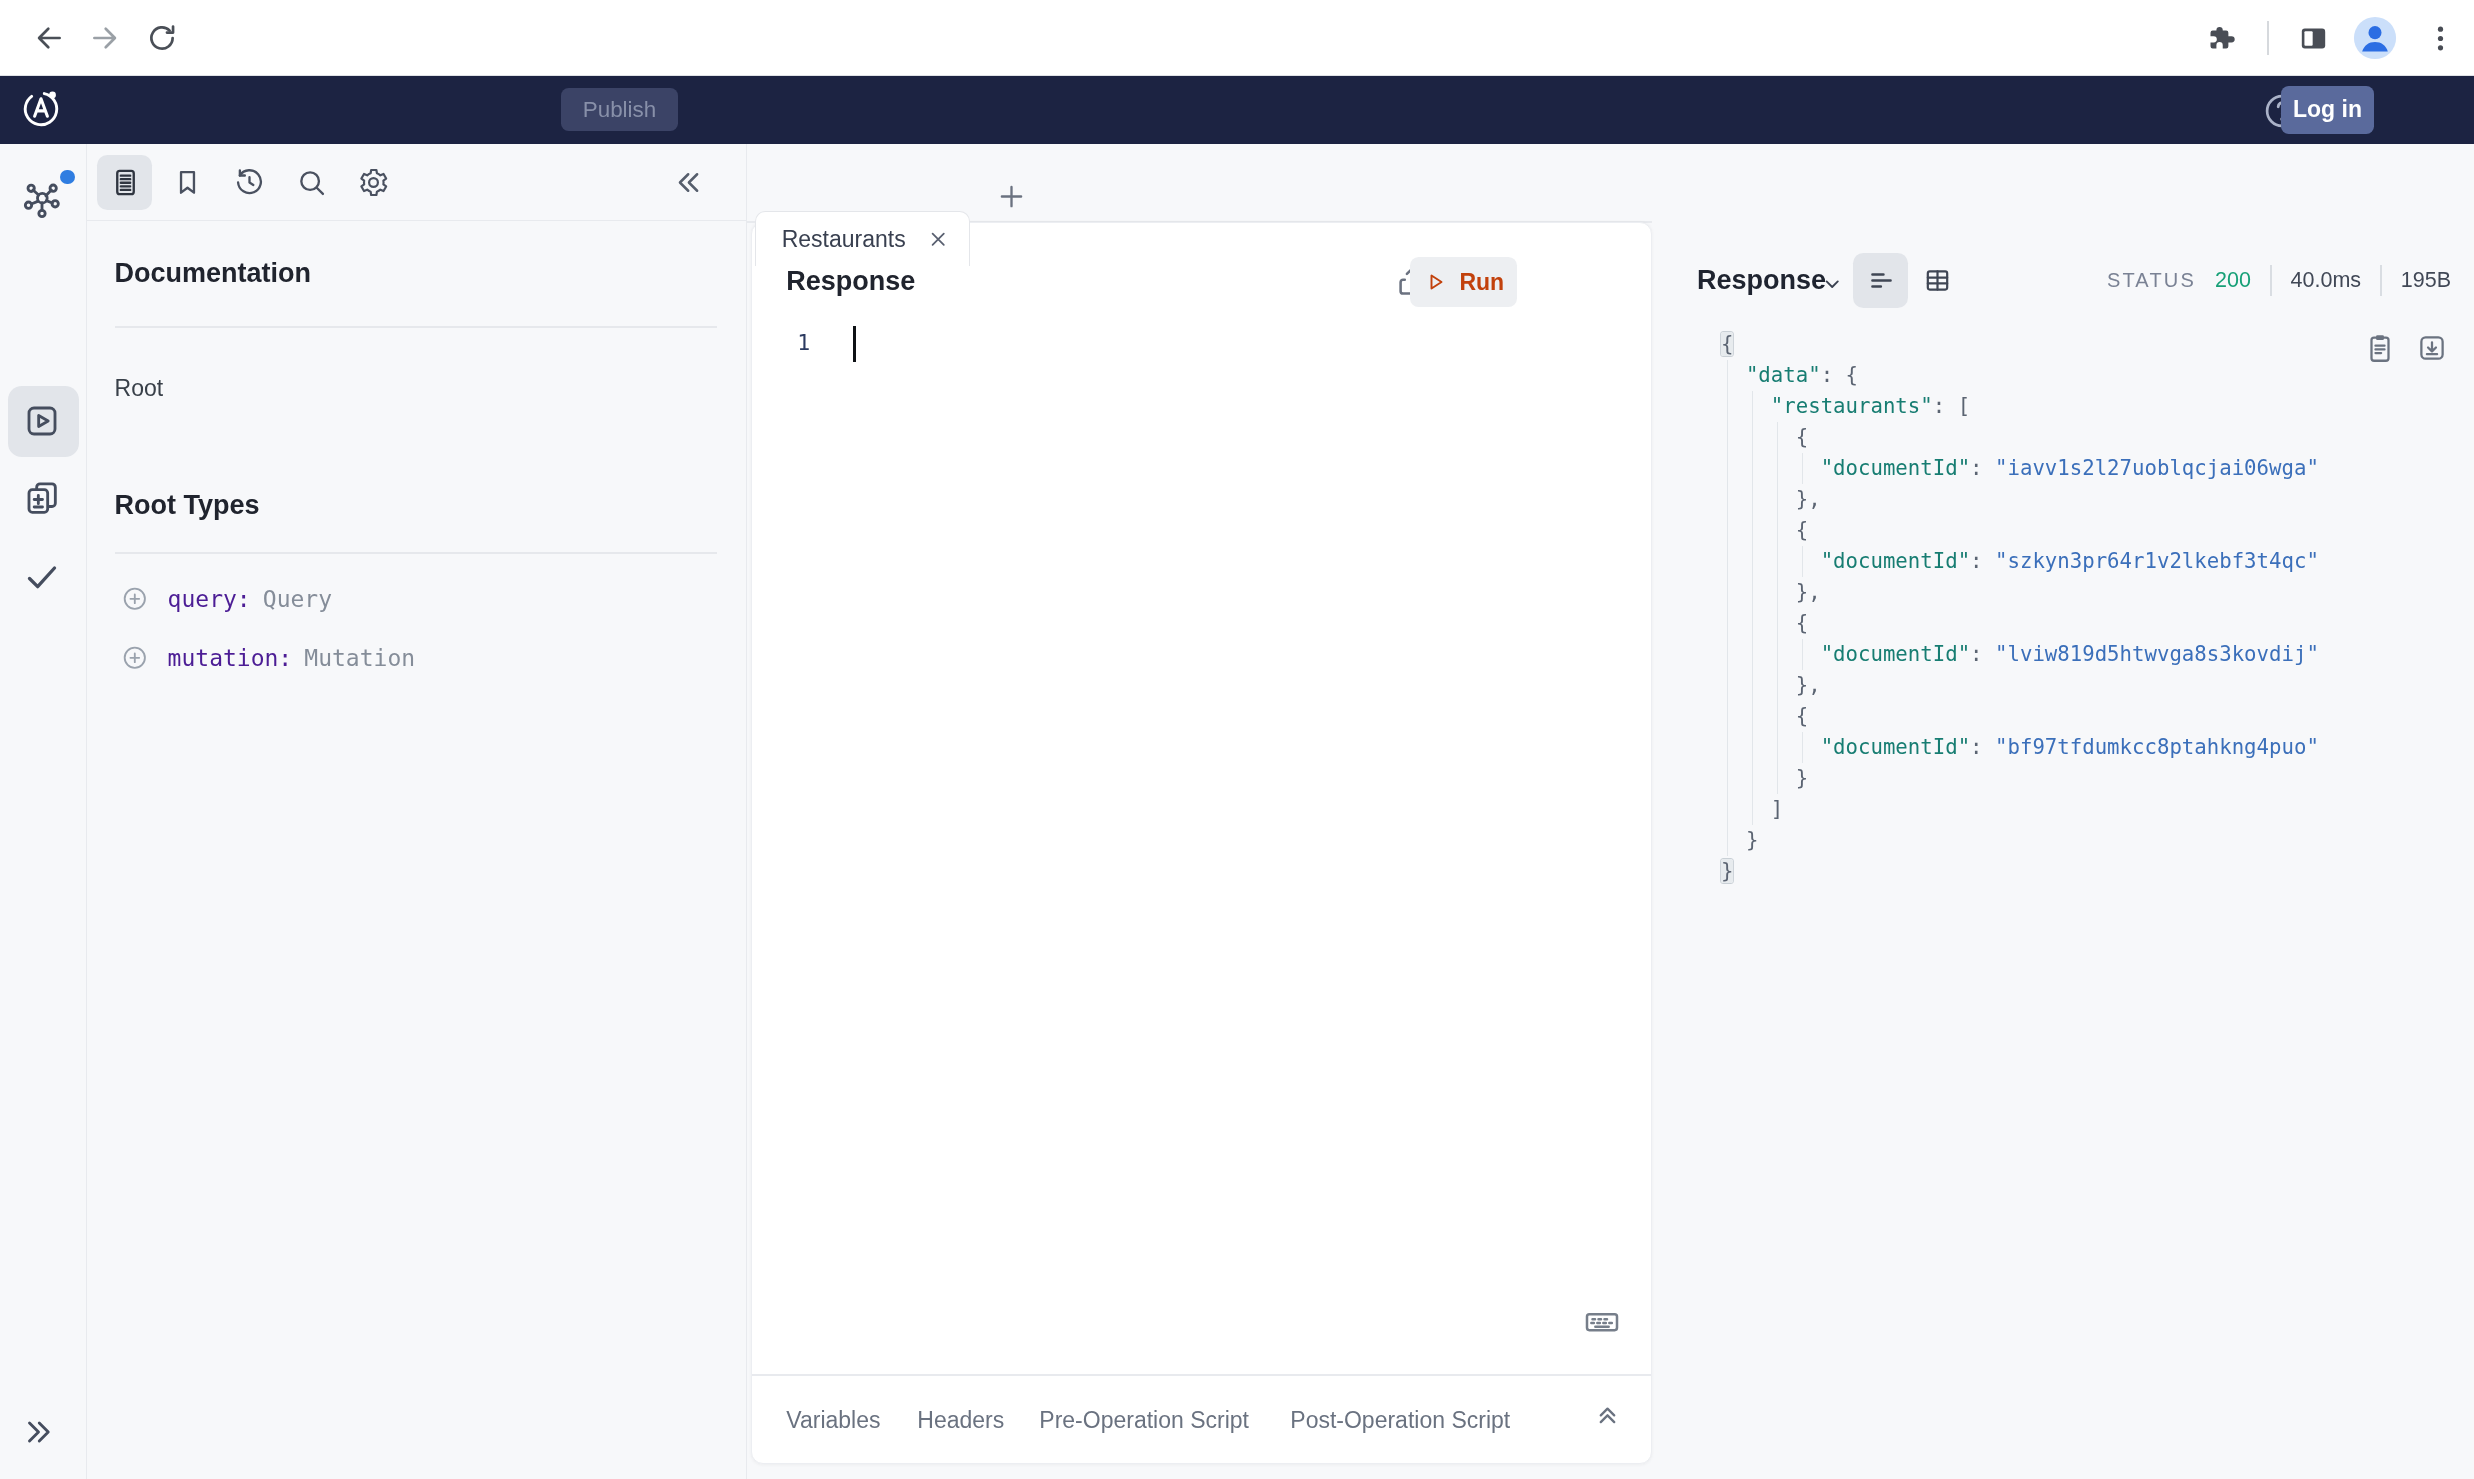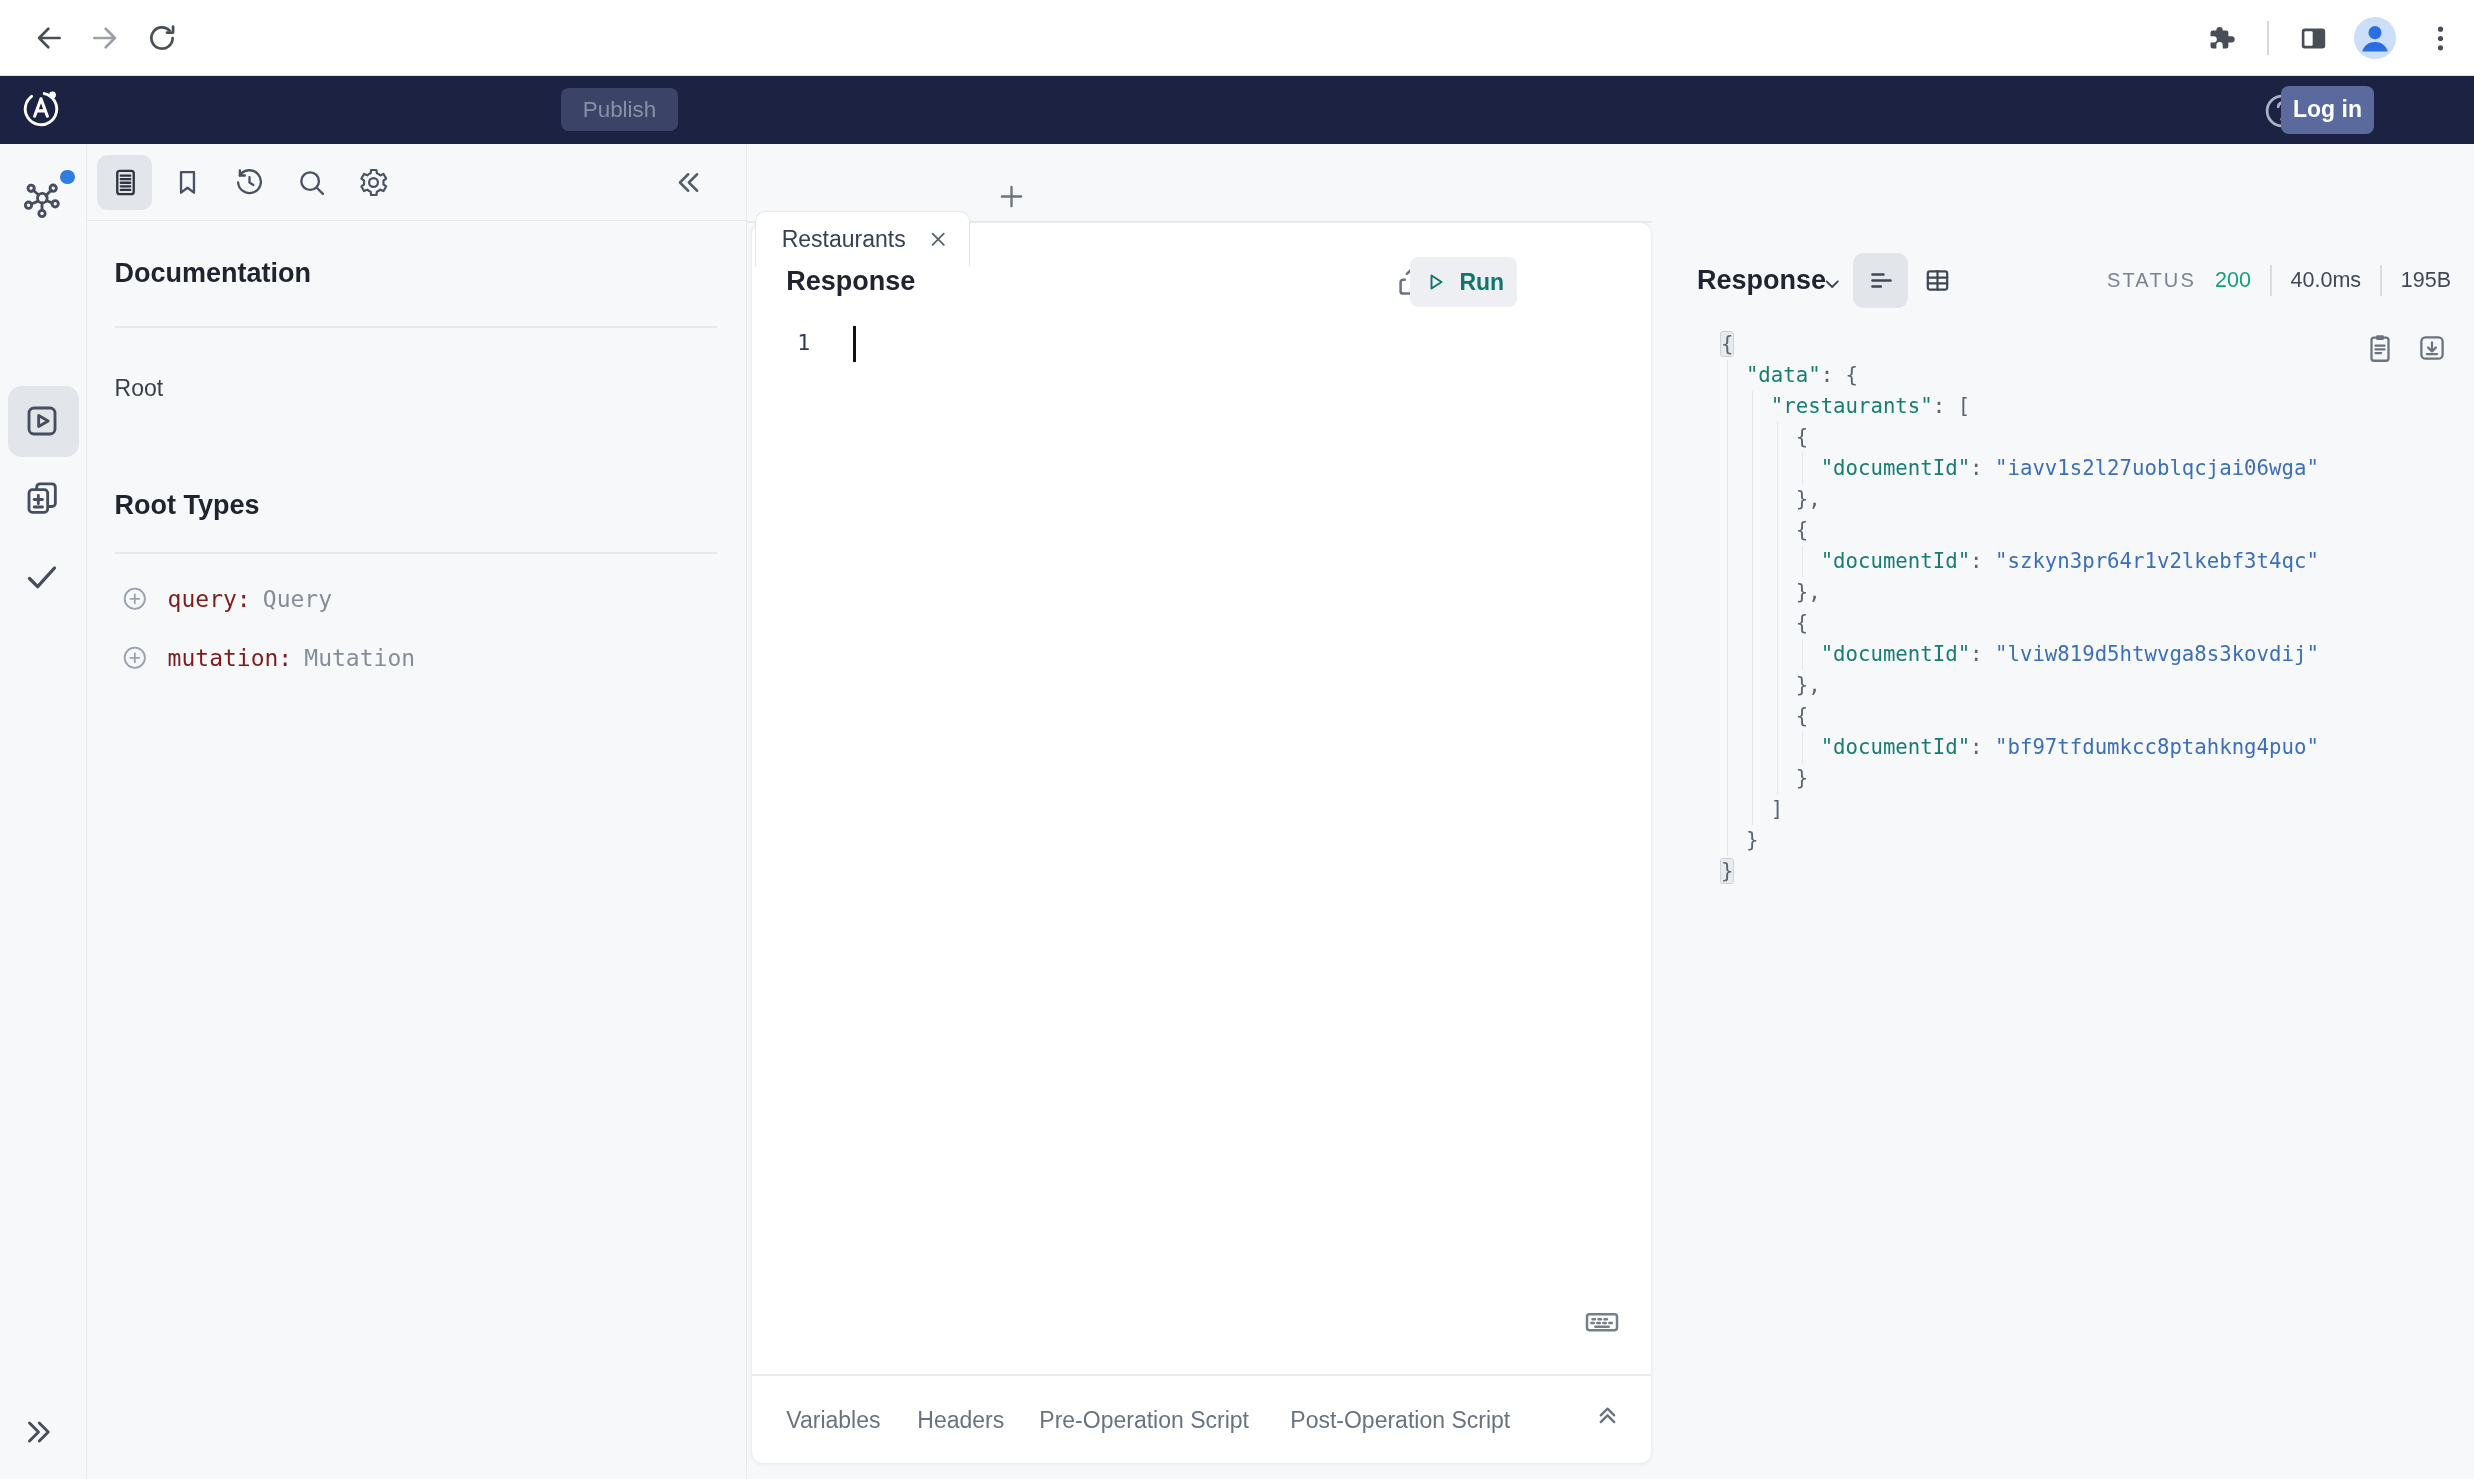--- a/index.html
+++ b/index.html
@@ -32,30 +32,30 @@
   .rail { position:absolute; left:0; top:144px; width:87px; height:1336px; background:#f7f8fa; border-right:1.7px solid #e8eaee; }
   .rail-ic { color:#454d5e; }
   .rail-active { position:absolute; left:7.7px; top:242px; width:71px; height:71px; background:#e2e5ea; border-radius:13.8px; }
   .docpanel { position:absolute; left:87px; top:144px; width:660px; height:1336px; background:#f7f8fa; border-right:1.7px solid #e8eaee; }
   .doc-toolbar { position:absolute; left:0; top:0; width:100%; height:77px; border-bottom:1.7px solid #e8eaee; }
   .doc-active { position:absolute; left:10.3px; top:11.2px; width:55px; height:55px; background:#e2e5ea; border-radius:10.3px; }
   .h-doc { font-size:27px; font-weight:600; color:#20242e; }
   .hr { position:absolute; left:27.6px; right:29px; height:1.7px; background:#e6e8ec; }
   .root-label { font-size:23px; color:#394049; }
   .fld { position:absolute; left:34px; display:flex; align-items:center; gap:19px; }
-  .fld .mono-name { font-family:"DejaVu Sans Mono", monospace; font-size:23px; color:#7f1d1d;text-align:right; }
+  .fld .mono-name { font-family:"DejaVu Sans Mono", monospace; font-size:23px; color:#4c1d95;text-align:right; }
   .fld .mono-type { font-family:"DejaVu Sans Mono", monospace; font-size:23px; color:#858d99; }
 
   .workspace { position:absolute; left:747px; top:144px; width:1728px; height:1336px; background:#f7f8fa; }
   .strip-border { position:absolute; left:0; top:77px; width:905px; height:1.7px; background:#e8eaee; }
   .tab { position:absolute; left:7.7px; top:25px; width:215px; height:55px; background:#fff; border:1.7px solid #e4e6ea; border-bottom:none; border-radius:10.3px 10.3px 0 0; display:flex; align-items:center; z-index:3;margin-top:42px; }
   .tab-label { font-size:23px; color:#394050; margin-left:26px; flex:1; }
   .card { position:absolute; left:4.3px; top:78px; width:901px; height:1242px; background:#fff; border:0.9px solid #eceef2; border-radius:12px; box-shadow:0 0.9px 3.4px rgba(30,35,48,.05); z-index:2; }
   .op-title { position:absolute; left:34px; top:43px; font-size:27px; font-weight:600; color:#20242e; }
-  .btn-run { position:absolute; right:134px; top:34px; width:107px; height:50px; border-radius:8.6px; background:#edeff2; display:flex; align-items:center; justify-content:center; gap:12px; color:#0f766e; }
+  .btn-run { position:absolute; right:134px; top:34px; width:107px; height:50px; border-radius:8.6px; background:#edeff2; display:flex; align-items:center; justify-content:center; gap:12px; color:#c2410c; }
   .btn-run span { font-size:23px; font-weight:600; }
   .gutter-num { position:absolute; left:24px; top:107px; width:34px; text-align:right; font-family:"DejaVu Sans Mono", monospace; font-size:21.5px; color:#2b3a60; }
   .caret { position:absolute; left:101px; top:103px; width:2.6px; height:36px; background:#0f1216; }
   .dock-border { position:absolute; left:0; right:0; top:1151px; height:1.7px; background:#e8eaee; }
   .dock { position:absolute; left:0; right:0; top:1153px; height:89px; }
   .dock-tab { font-size:23px; color:#6a7280; position:absolute; top:31px; }
 
   .response { position:absolute; left:1652px; top:144px; width:823px; height:1336px; background:#f7f8fa; }
   .resp-title { position:absolute; left:45px; top:121px; font-size:27px; font-weight:600; color:#1f2430; }
   .view-active { position:absolute; left:201px; top:109px; width:55px; height:55px; background:#e2e5ea; border-radius:10.3px; }

